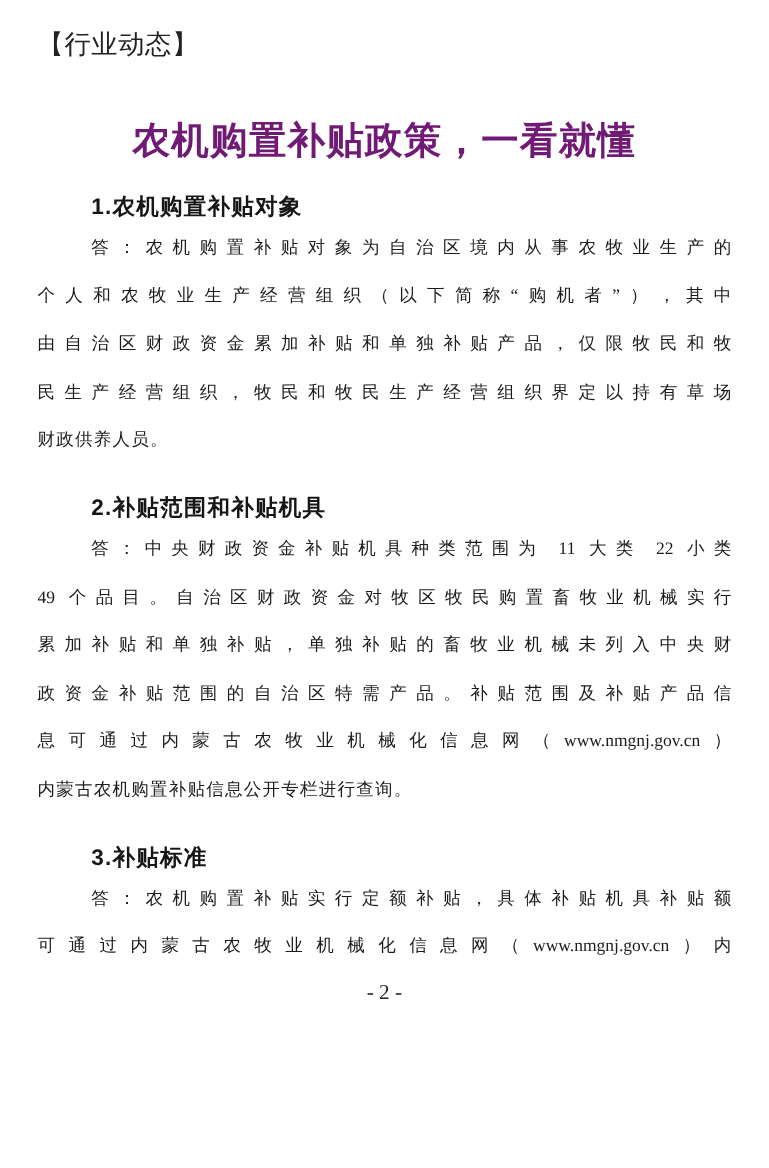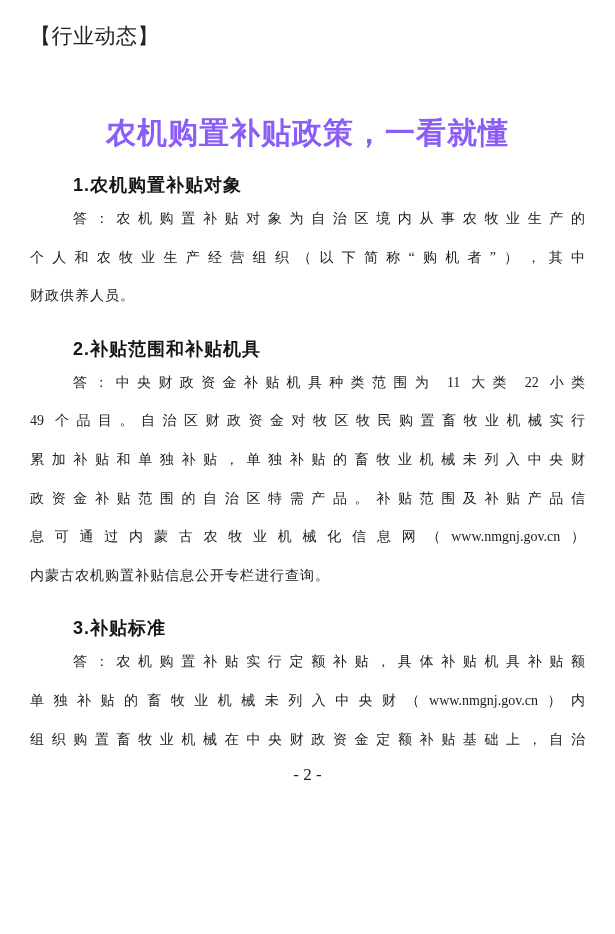--- a/index.html
+++ b/index.html
@@ -19,27 +19,27 @@
     border-radius: 11px;
   }
   .doc-tag {
     font-family: "Liberation Sans", "DejaVu Sans", sans-serif;
     font-size: 21px;
     line-height: 28px;
     color: #222222;
     letter-spacing: 0.5px;
   }
   .doc-title {
-    margin-top: 64px;
+    margin-top: 44px;
     text-align: center;
     font-size: 30px;
     line-height: 38px;
     font-weight: bold;
     letter-spacing: 1px;
-    color: #8b5cf6;
+    color: #701a75;
   }
   .section-heading {
     margin-top: 18px;
     padding-left: 43px;
     font-family: "Liberation Sans", "DejaVu Sans", sans-serif;
     font-size: 18px;
     line-height: 30px;
     font-weight: bold;
     color: #161616;
     letter-spacing: 1px;
@@ -73,35 +73,36 @@
 <div class="page">
 
   <div class="doc-tag">【行业动态】</div>
 
   <div class="doc-title">农机购置补贴政策，一看就懂</div>
 
   <div class="section-heading">1.农机购置补贴对象</div>
   <div class="para">
     <div class="line first">答：农机购置补贴对象为自治区境内从事农牧业生产的</div>
     <div class="line">个人和农牧业生产经营组织（以下简称“购机者”），其中</div>
+    <div class="line">由自治区财政资金累加补贴和单独补贴产品，仅限牧民和牧</div>
+    <div class="line">民生产经营组织，牧民和牧民生产经营组织界定以持有草场</div>
     <div class="line last">财政供养人员。</div>
   </div>
 
   <div class="section-heading">2.补贴范围和补贴机具</div>
   <div class="para">
     <div class="line first">答：中央财政资金补贴机具种类范围为 11 大类 22 小类</div>
     <div class="line">49 个品目。自治区财政资金对牧区牧民购置畜牧业机械实行</div>
     <div class="line">累加补贴和单独补贴，单独补贴的畜牧业机械未列入中央财</div>
     <div class="line">政资金补贴范围的自治区特需产品。补贴范围及补贴产品信</div>
     <div class="line">息可通过内蒙古农牧业机械化信息网（www.nmgnj.gov.cn）</div>
     <div class="line last">内蒙古农机购置补贴信息公开专栏进行查询。</div>
   </div>
 
   <div class="section-heading">3.补贴标准</div>
   <div class="para">
     <div class="line first">答：农机购置补贴实行定额补贴，具体补贴机具补贴额</div>
-    <div class="line">单独补贴的畜牧业机械未列入中央财（www.nmgnj.gov.cn）内</div>
-    <div class="line">组织购置畜牧业机械在中央财政资金定额补贴基础上，自治</div>
+    <div class="line">可通过内蒙古农牧业机械化信息网（www.nmgnj.gov.cn）内</div>
   </div>
 
   <div class="footer">- 2 -</div>
 
 </div>
 
 </body></html>

